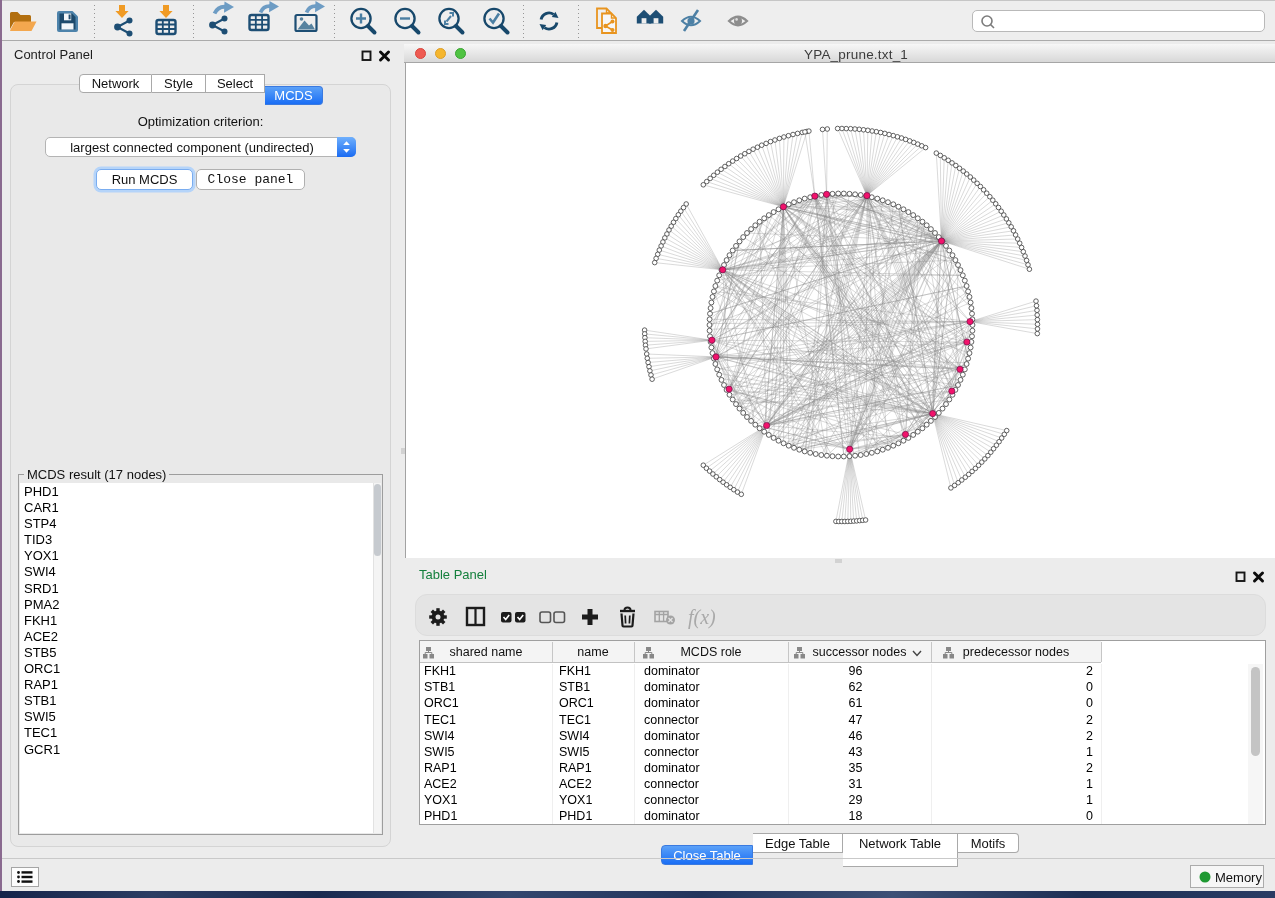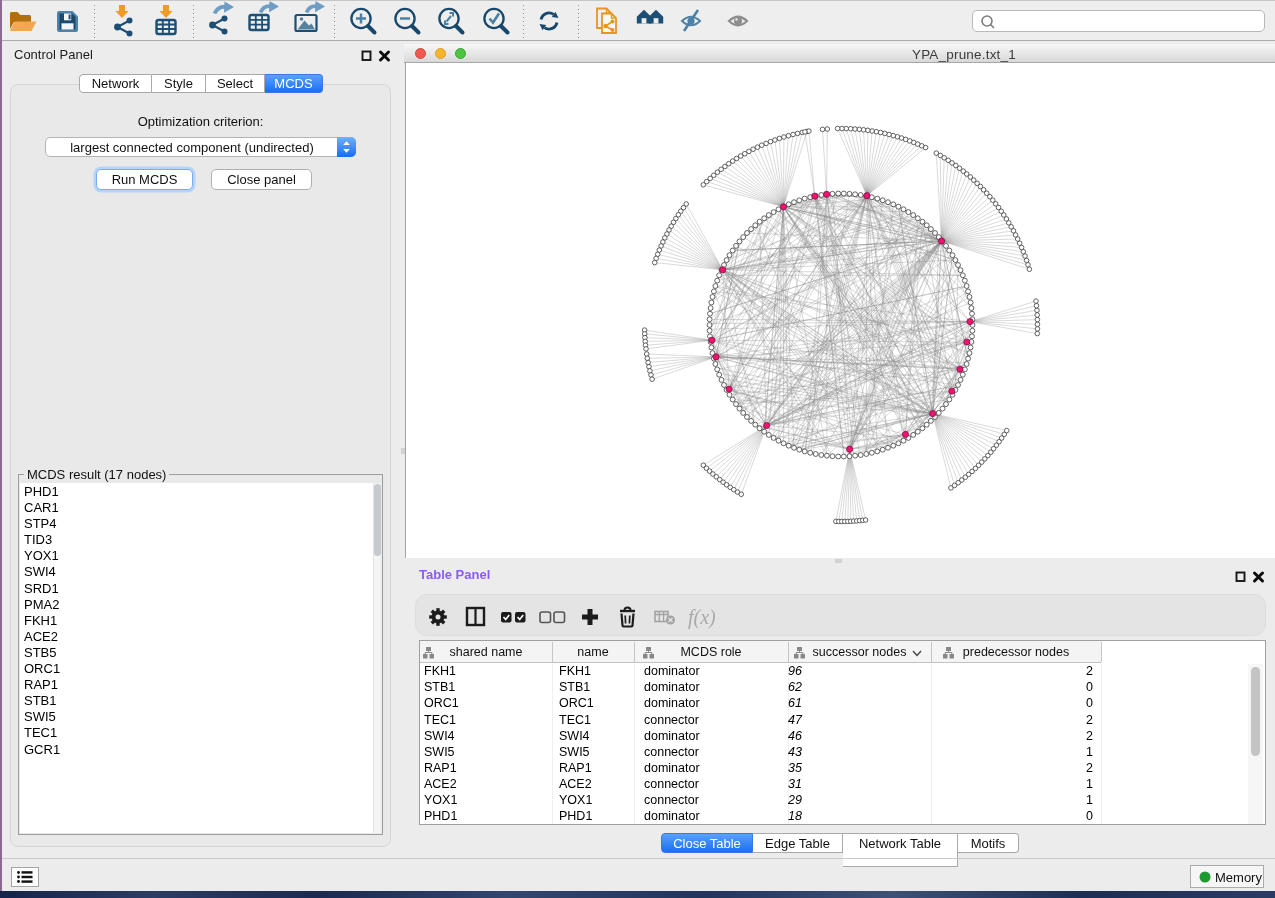--- a/index.html
+++ b/index.html
@@ -17,62 +17,62 @@
 .tsep { position:absolute; top:4px; width:1px; height:33px; background-image:repeating-linear-gradient(#969696 0 1px, transparent 1px 4px); }
 #search { position:absolute; left:972px; top:9px; width:293px; height:22px; background:#fff;
   border:1px solid #b9b9b9; border-radius:5px; }
 
 
 #cpTitle { left:14px; top:47px; font-size:13px; color:#1d1d1d; }
 #cpBox { left:10px; top:84px; width:381px; height:763px; background:#e9e9e9;
   border:1px solid #d4d4d4; border-radius:8px; }
 .seg { position:absolute; height:19px; background:#fff; border:1px solid #a9a9a9; font-size:13px;
   color:#111; text-align:center; line-height:18px; }
-.segsel { background:linear-gradient(#5ba1f8,#1a6ef5); color:#fff; border-color:#3a7ae0; }
+.segsel { background:linear-gradient(#5ba1f8,#1a6ef5); color:#fff; border-color:#3a7ae0;margin-top:12px; }
 #optLabel { left:10px; top:114px; width:381px; text-align:center; font-size:13px; color:#111; }
 #dropdown { left:45px; top:137px; width:311px; height:20px; background:#fff;
   border:1px solid #b4b4b4; border-radius:5px; }
 #ddText { position:absolute; left:0; top:2px; width:292px; text-align:center; font-size:13px; color:#111; }
 #ddSpin { position:absolute; right:-1px; top:-1px; width:19px; height:20px; border-radius:0 5px 5px 0;
   background:linear-gradient(#6fb0fd,#1a6bf2); }
 .btn { position:absolute; height:21px; background:#fff; border:1px solid #b0b0b0; border-radius:5px;
   font-size:13px; color:#111; text-align:center; line-height:19px; }
 #runBtn { left:96px; top:169px; width:97px; box-shadow:0 0 0 2.5px #b5d4f9; border-color:#7aadf0; }
-#closeBtn { left:211px; top:169px; width:101px; }
+#closeBtn { left:196px; top:169px; width:109px;font-family:Liberation Mono, monospace; }
 #fieldset { left:18px; top:474px; width:365px; height:361px; border:1px solid #9d9d9d; }
 #fsLegend { left:24px; top:467px; background:#e9e9e9; padding:0 3px; font-size:13px; color:#111; }
 #mcdsList { left:20px; top:483px; width:361px; height:350px; background:#fff; font-size:13px;
   color:#000; line-height:16.1px; padding:1px 0 0 4px; }
 #mcdsSB { left:373px; top:483px; width:8px; height:350px; background:#f4f4f4; border-left:1px solid #e2e2e2; }
 #mcdsThumb { left:374px; top:484px; width:7px; height:72px; background:#c6cacf; border-radius:4px; }
 
 
 #netTitle { left:404px; top:44px; width:871px; height:19px;
   background:linear-gradient(#f7f7f7,#d8d8d8); border-bottom:1px solid #a6a6a6; }
-#netTitleText { position:absolute; left:400px; top:2.5px; width:212px; text-align:right; font-size:13.5px; letter-spacing:0.2px; color:#3c3c3c; }
+#netTitleText { position:absolute; left:400px; top:2.5px; width:212px; text-align:left; font-size:13.5px; letter-spacing:0.2px; color:#3c3c3c; }
 .light { position:absolute; top:3.5px; width:11px; height:11px; border-radius:50%; }
 #netCanvas { left:404.5px; top:63px; width:870.5px; height:495px; background:#fff; border-left:1px solid #a2a2a2; }
 #splitH { left:835px; top:558.5px; width:7px; height:4.5px; background:#d2d2d2; border:none; }
 #splitV { left:400.5px; top:448px; width:4.5px; height:5.5px; background:#d2d2d2; border:none; }
 
 
-#tpTitle { left:419px; top:567px; font-size:13px; color:#8b5cf6;font-weight:bold; }
+#tpTitle { left:419px; top:567px; font-size:13px; color:#15803d; }
 #tpToolbar { left:415px; top:594px; width:851px; height:42px; background:#e4e4e4;
   border:1px solid #dcdcdc; border-radius:12px; }
 #tbl { left:419px; top:640px; width:847px; height:185px; background:#fff; border:1px solid #9f9f9f; }
 #tblHead { position:absolute; left:0; top:0; width:681px; height:22px; background:#f4f4f4;
   border-bottom:1px solid #c2c2c2; font-size:12.5px; color:#111; }
 .hcell { position:absolute; top:0px; height:22px; line-height:22px; text-align:center; }
 .hdiv { position:absolute; top:1px; width:0; height:20px; border-left:1px solid #c6c6c6; }
 .bdiv { position:absolute; top:23px; width:0; height:160px; border-left:1px solid #efefef; }
 .row { position:absolute; left:0; width:845px; height:16.1px; font-size:12.5px; color:#000; }
 .c1 { position:absolute; left:4px; }
 .c2 { position:absolute; left:139px; }
 .c3 { position:absolute; left:224px; }
-.c4 { position:absolute; left:368px; width:135px; text-align:left;font-style:italic; }
+.c4 { position:absolute; left:368px; width:135px; text-align:center; }
 .c5 { position:absolute; left:511px; width:162px; text-align:right; }
 #tblSB { position:absolute; left:828px; top:23px; width:15px; height:160px; background:#f6f6f6; }
 #tblThumb { position:absolute; left:3px; top:3px; width:9px; height:89px; background:#c4c4c4; border-radius:4.5px; }
 #memBtn { left:1190px; top:865px; width:74px; height:23px; background:#f6f6f6; border:1px solid #ababab;
   font-size:13px; color:#111; }
 #listBtn { left:11px; top:867px; width:28px; height:20px; background:#fdfdfd; border:1px solid #a5a5a5; }
 #statusSep { left:0; top:858px; width:1275px; height:1px; background:#c9c9c9; }
 .icon { position:absolute; }
 </style>
 </head>

